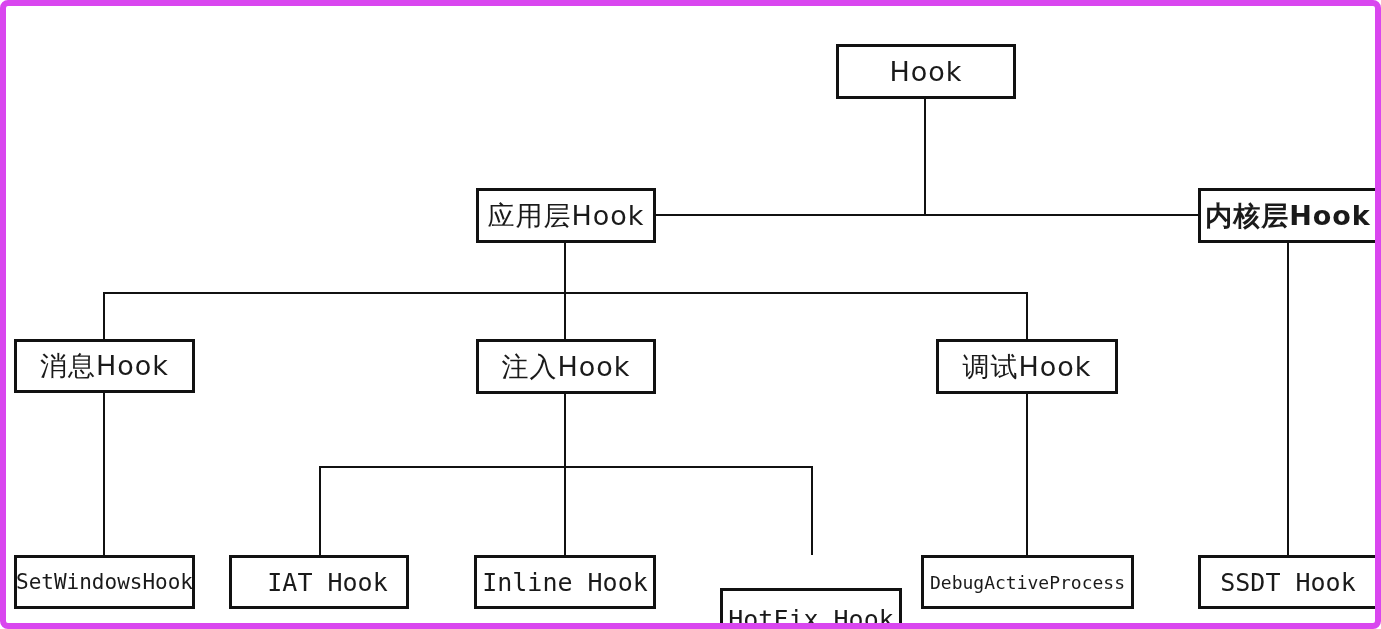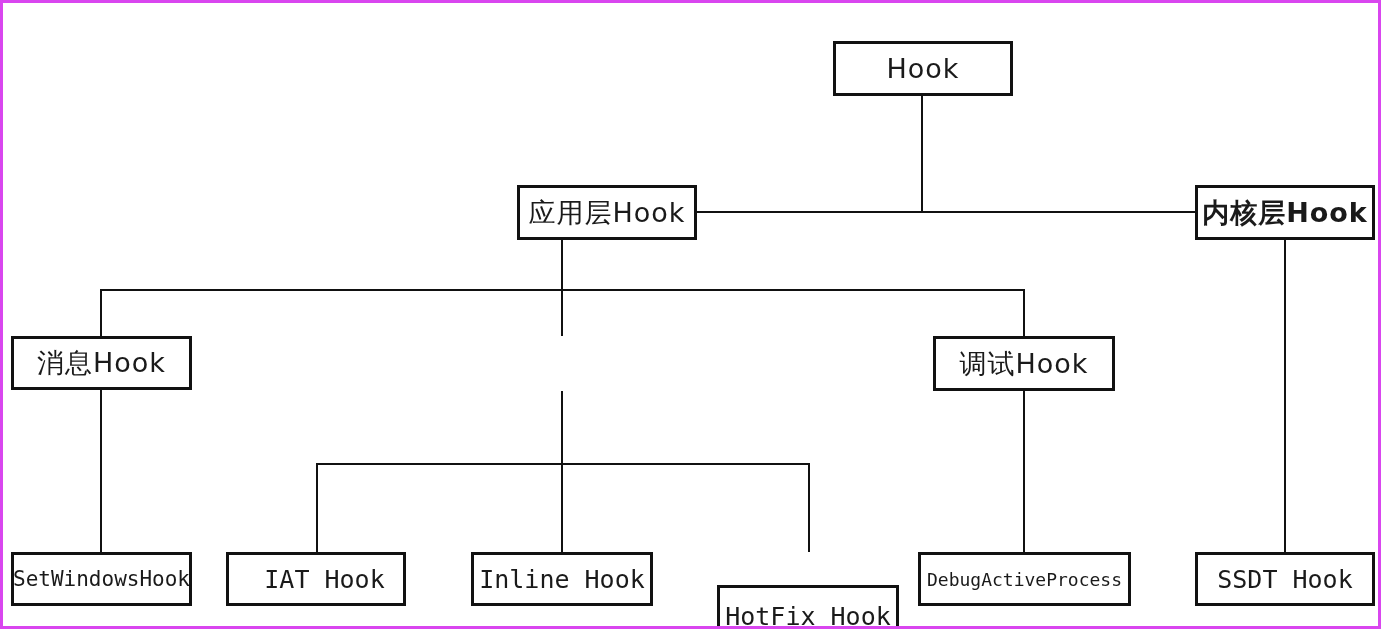--- a/index.html
+++ b/index.html
@@ -5,22 +5,22 @@
   html, body {
     margin: 0;
     padding: 0;
     background: #ffffff;
   }
   #canvas {
     position: relative;
     width: 1381px;
     height: 629px;
     background: #ffffff;
-    border: 3px solid #d946ef;
-    border-radius: 0;
+    border: 6px solid #d946ef;
+    border-radius: 8px;
     box-sizing: border-box;
     overflow: hidden;
     font-family: "DejaVu Sans", "Liberation Sans", sans-serif;
     color: #1a1a1a;
   }
   .box {
     position: absolute;
     box-sizing: border-box;
     border: 3px solid #111111;
     background: #ffffff;
@@ -82,28 +82,31 @@
   <div class="line" style="left:558px; top:388px; width:2px;   height:161px;"></div>
   <div class="line" style="left:313px; top:460px; width:494px; height:2px;"></div>
   <div class="line" style="left:313px; top:460px; width:2px;   height:89px;"></div>
   <div class="line" style="left:805px; top:460px; width:2px;   height:89px;"></div>
   <div class="line" style="left:1020px;top:388px; width:2px;   height:161px;"></div>
   <div class="line" style="left:1281px;top:237px; width:2px;   height:312px;"></div>
 
   <div class="box cjk" style="left:830px;  top:38px;  width:180px; height:55px;">
     <span>Hook</span>
   </div>
-  <div class="box cjk" style="left:470px;  top:182px; width:180px; height:55px;margin-left:44px;">
+  <div class="box cjk" style="left:470px;  top:182px; width:180px; height:55px;">
     <span>应用层Hook</span>
   </div>
   <div class="box cjk" style="left:1192px; top:182px; width:180px; height:55px;font-weight:bold;">
     <span>内核层Hook</span>
   </div>
   <div class="box cjk" style="left:8px;    top:333px; width:181px; height:54px;">
     <span>消息Hook</span>
+  </div>
+  <div class="box cjk" style="left:470px;  top:333px; width:180px; height:55px;">
+    <span>注入Hook</span>
   </div>
   <div class="box cjk" style="left:930px;  top:333px; width:182px; height:55px;">
     <span>调试Hook</span>
   </div>
   <div class="box mono-sm" style="left:8px;    top:549px; width:181px; height:54px;">
     <span>SetWindowsHook</span>
   </div>
   <div class="box mono" style="left:223px;  top:549px; width:180px; height:54px;padding-left:17px;">
     <span>IAT Hook</span>
   </div>

